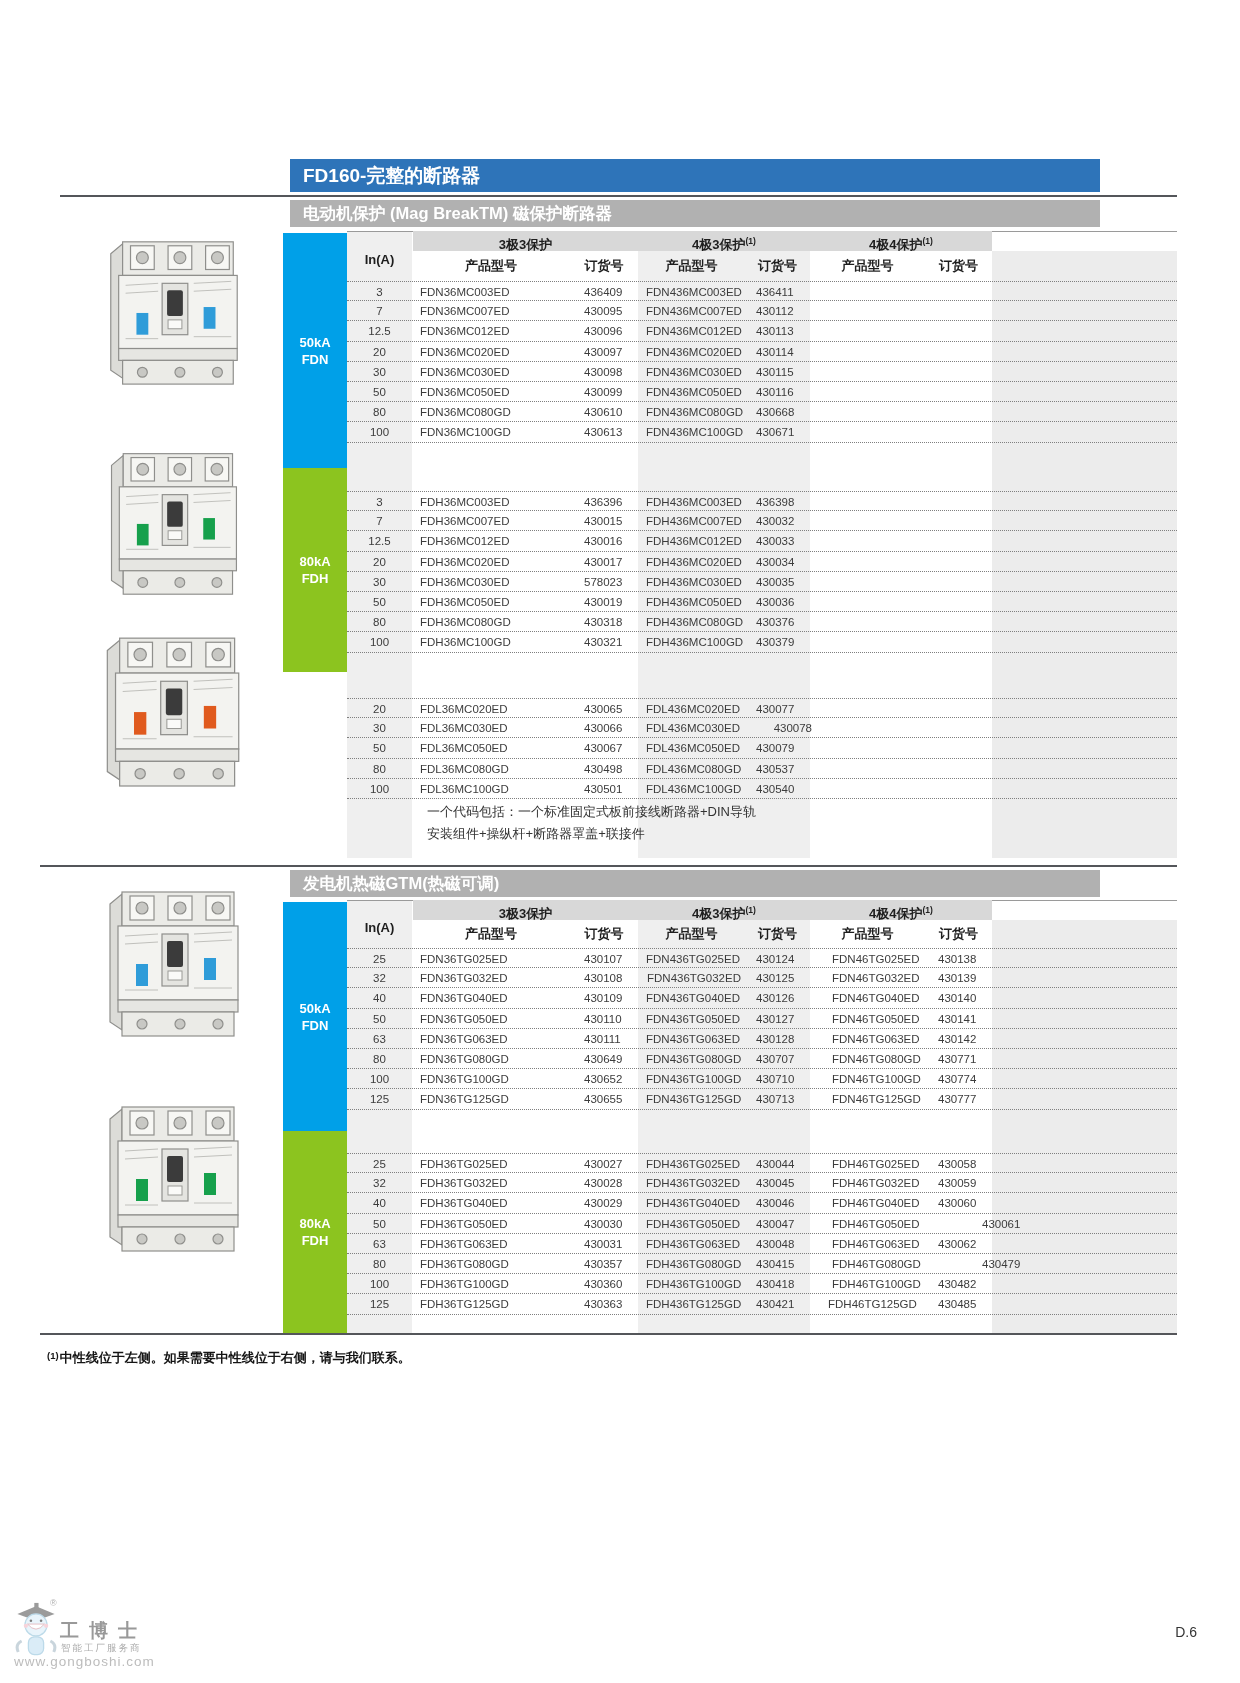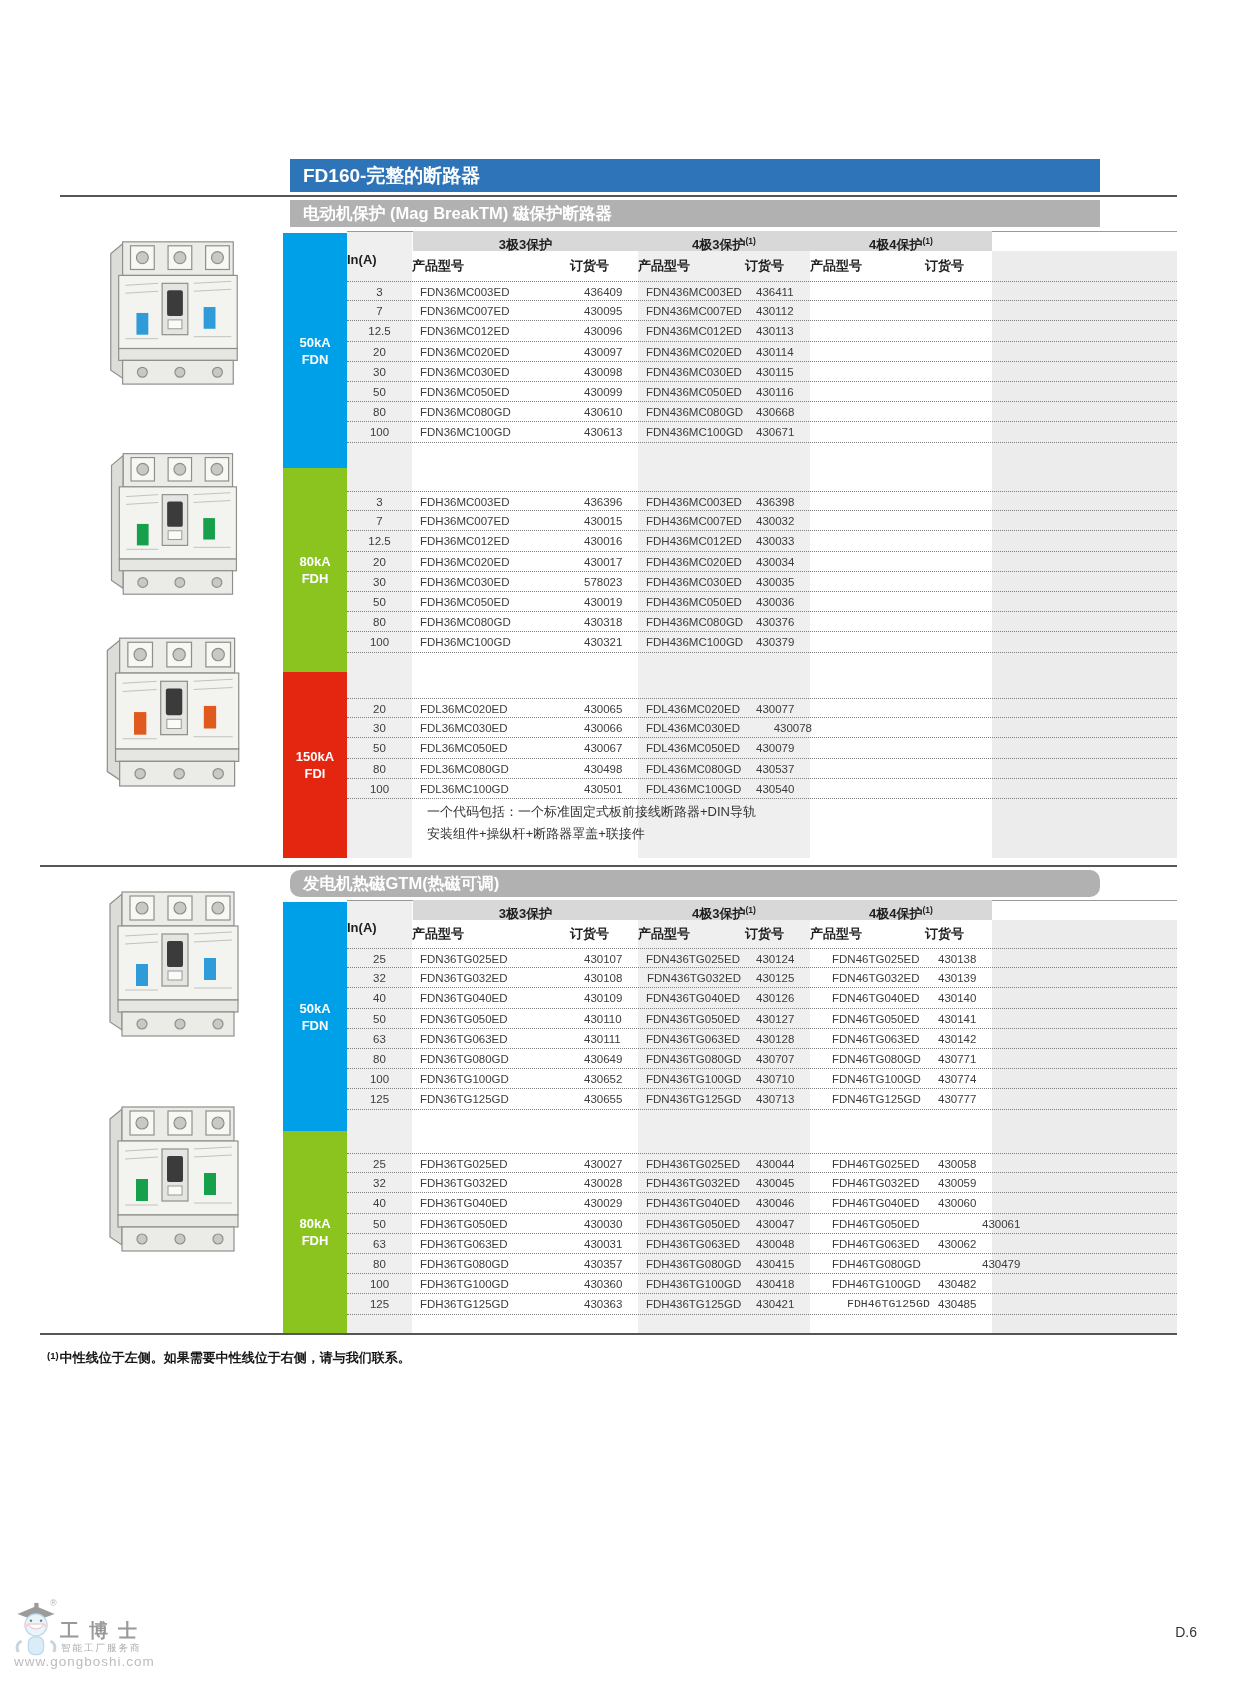--- a/index.html
+++ b/index.html
@@ -9,21 +9,21 @@
   .abs{position:absolute}
   .titlebar{left:290px;top:159px;width:810px;height:33px;background:#2E74B9;color:#fff;
     font-size:19px;font-weight:bold;line-height:33px;padding-left:13px}
   .secbar{height:27px;background:#B1B1B1;color:#fff;font-size:16.5px;font-weight:bold;
     line-height:27px;padding-left:13px}
   .hr2{height:2px;background:#54565A}
   .hr1{height:1px;background:#9a9a9a}
   .band{background:#D8D8D8;color:#1e1e1e;font-size:13px;font-weight:bold;text-align:center;
     line-height:20px;height:20px}
   .band sup{font-size:8.5px;font-weight:bold}
-  .sublab{color:#1e1e1e;font-size:13px;font-weight:bold;text-align:left;white-space:nowrap}
+  .sublab{color:#1e1e1e;font-size:13px;font-weight:bold;text-align:center;white-space:nowrap}
   .row{border-bottom:1px dotted #7f7f7f}
   .rowtop{border-top:1px dotted #7f7f7f}
   .cel{position:absolute;top:0;height:100%;white-space:nowrap;font-size:11.5px;color:#3c3c3c;
     line-height:20px;overflow:visible}
   .cen{text-align:center}
   .blk{color:#fff;font-weight:bold;font-size:13px;text-align:center;display:flex;
     flex-direction:column;justify-content:center;line-height:17px}
   .note-line{font-size:13px;color:#333;line-height:22px;white-space:nowrap}
   .fnote{left:47px;top:1349px;font-size:13px;font-weight:bold;color:#151515;white-space:nowrap}
   .fn-sup{font-size:9.5px;vertical-align:3px;margin-right:1px}
@@ -235,24 +235,20 @@
     </div>
     <div class="abs row" style="left: 347px; top: 632.4px; width: 830px; height: 20.2px;">
       <span class="cel cen" style="left: 0px; width: 65px;">100</span>
       <span class="cel" style="left: 73px; width: 158px;">FDH36MC100GD</span>
       <span class="cel" style="left: 237px; width: 56px;">430321</span>
       <span class="cel" style="left: 299px; width: 104px;">FDH436MC100GD</span>
       <span class="cel" style="left: 409px; width: 56px;">430379</span>
       <span class="cel" style="left: 485px; width: 100px;"></span>
       <span class="cel" style="left: 591px; width: 56px;"></span>
     </div>
-    <div class="abs blk" style="left: 283px; top: 672px; width: 64px; height: 186px; background: rgb(228, 37, 15);">
-      <div>150kA</div>
-      <div>FDl</div>
-    </div>
     <div class="abs row rowtop" style="left: 347px; top: 698px; width: 830px; height: 20.2px;">
       <span class="cel cen" style="left: 0px; width: 65px;">20</span>
       <span class="cel" style="left: 73px; width: 158px;">FDL36MC020ED</span>
       <span class="cel" style="left: 237px; width: 56px;">430065</span>
       <span class="cel" style="left: 299px; width: 104px;">FDL436MC020ED</span>
       <span class="cel" style="left: 409px; width: 56px;">430077</span>
       <span class="cel" style="left: 485px; width: 100px;"></span>
       <span class="cel" style="left: 591px; width: 56px;"></span>
     </div>
     <div class="abs row" style="left: 347px; top: 718.2px; width: 830px; height: 20.2px;">
@@ -287,21 +283,21 @@
       <span class="cel" style="left: 73px; width: 158px;">FDL36MC100GD</span>
       <span class="cel" style="left: 237px; width: 56px;">430501</span>
       <span class="cel" style="left: 299px; width: 104px;">FDL436MC100GD</span>
       <span class="cel" style="left: 409px; width: 56px;">430540</span>
       <span class="cel" style="left: 485px; width: 100px;"></span>
       <span class="cel" style="left: 591px; width: 56px;"></span>
     </div>
     <div class="abs note-line" style="left: 427px; top: 801px; width: 620px;">一个代码包括：一个标准固定式板前接线断路器+DIN导轨</div>
     <div class="abs note-line" style="left: 427px; top: 823px; width: 620px;">安装组件+操纵杆+断路器罩盖+联接件</div>
     <div class="abs hr2" style="left: 40px; top: 865px; width: 1137px;"></div>
-    <div class="abs secbar" style="left: 290px; top: 870px; width: 810px; border-radius: 10px;"><span>发电机热磁GTM(热磁可调)</span></div>
+    <div class="abs secbar" style="left: 290px; top: 870px; width: 810px;"><span>发电机热磁GTM(热磁可调)</span></div>
     <div class="abs" style="left: 347px; top: 900px; width: 65px; height: 433px; background: rgb(239, 239, 239);"></div>
     <div class="abs" style="left: 638px; top: 920px; width: 172px; height: 413px; background: rgb(239, 239, 239);"></div>
     <div class="abs" style="left: 992px; top: 920px; width: 185px; height: 413px; background: rgb(236, 236, 236);"></div>
     <div class="abs hr1" style="left: 347px; top: 900px; width: 830px;"></div>
     <div class="abs band" style="left: 413px; top: 900px; width: 225px;"><span>3极3保护</span><sup></sup></div>
     <div class="abs band" style="left: 638px; top: 900px; width: 172px;"><span>4极3保护</span><sup>(1)</sup></div>
     <div class="abs band" style="left: 810px; top: 900px; width: 182px;"><span>4极4保护</span><sup>(1)</sup></div>
     <div class="abs sublab" style="left: 347px; top: 900px; width: 65px; height: 48px; line-height: 56px;">In(A)</div>
     <div class="abs sublab" style="left: 412px; top: 920px; width: 158px; height: 28px; line-height: 28px;">产品型号</div>
     <div class="abs sublab" style="left: 638px; top: 920px; width: 107px; height: 28px; line-height: 28px;">产品型号</div>
@@ -451,21 +447,21 @@
       <span class="cel" style="left: 409px; width: 56px;">430418</span>
       <span class="cel" style="left: 485px; width: 100px;">FDH46TG100GD</span>
       <span class="cel" style="left: 591px; width: 56px;">430482</span>
     </div>
     <div class="abs row" style="left: 347px; top: 1294.4px; width: 830px; height: 20.2px;">
       <span class="cel cen" style="left: 0px; width: 65px;">125</span>
       <span class="cel" style="left: 73px; width: 158px;">FDH36TG125GD</span>
       <span class="cel" style="left: 237px; width: 56px;">430363</span>
       <span class="cel" style="left: 299px; width: 104px;">FDH436TG125GD</span>
       <span class="cel" style="left: 409px; width: 56px;">430421</span>
-      <span class="cel" style="left: 500px; width: 100px; font-family: Liberation Mono, monospace;">FDH46TG125GD</span>
+      <span class="cel" style="left: 481px; width: 100px;">FDH46TG125GD</span>
       <span class="cel" style="left: 591px; width: 56px;">430485</span>
     </div>
     <div class="abs" style="left: 98px; top: 228px; width: 150px; height: 164px;"><svg xmlns="http://www.w3.org/2000/svg" viewBox="0 0 150 166" width="100%" height="100%">
         <g stroke="#8f8f8c" stroke-width="1.2" fill="#f3f3f0">
           <polygon points="12,26 24,16 24,152 12,144" fill="#dcdcd8"></polygon>
           <rect x="24" y="14" width="112" height="34" fill="#ebebe7"></rect>
           <rect x="32" y="18" width="24" height="24" fill="#f7f7f4"></rect>
           <rect x="70" y="18" width="24" height="24" fill="#f7f7f4"></rect>
           <rect x="108" y="18" width="24" height="24" fill="#f7f7f4"></rect>
           <circle cx="44" cy="30" r="6" fill="#c8c8c4"></circle>

